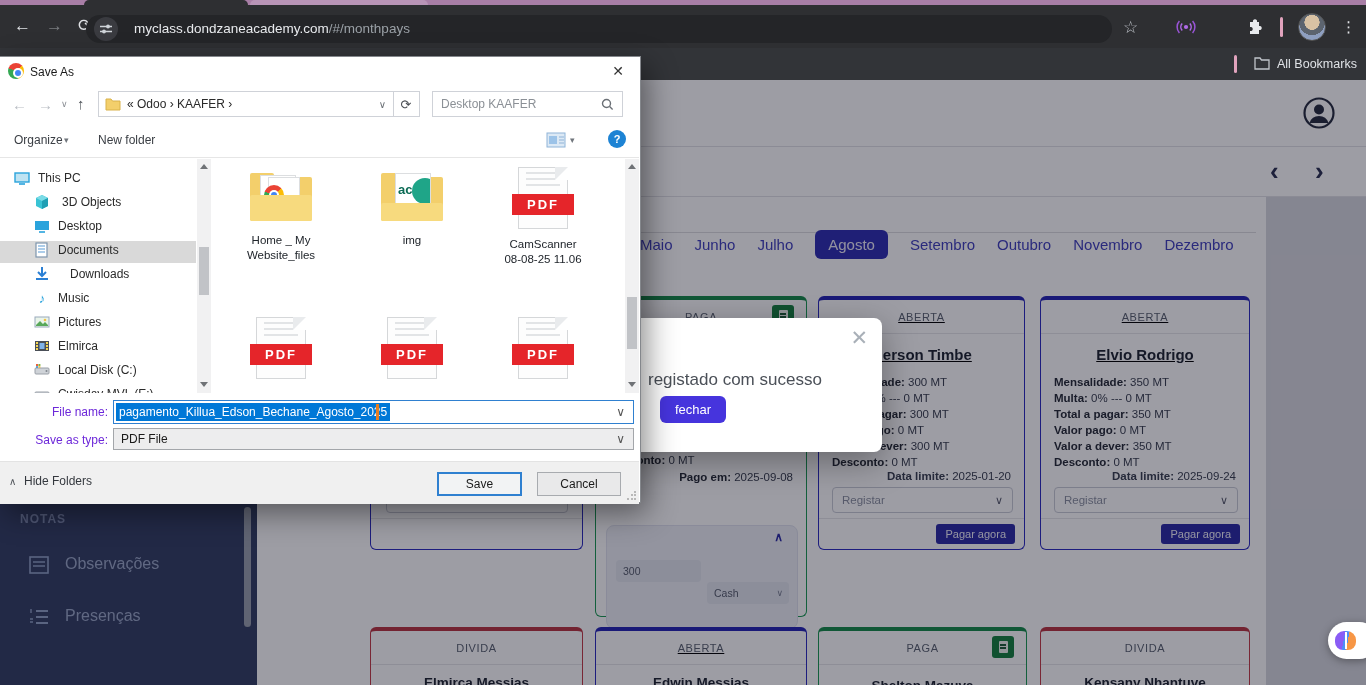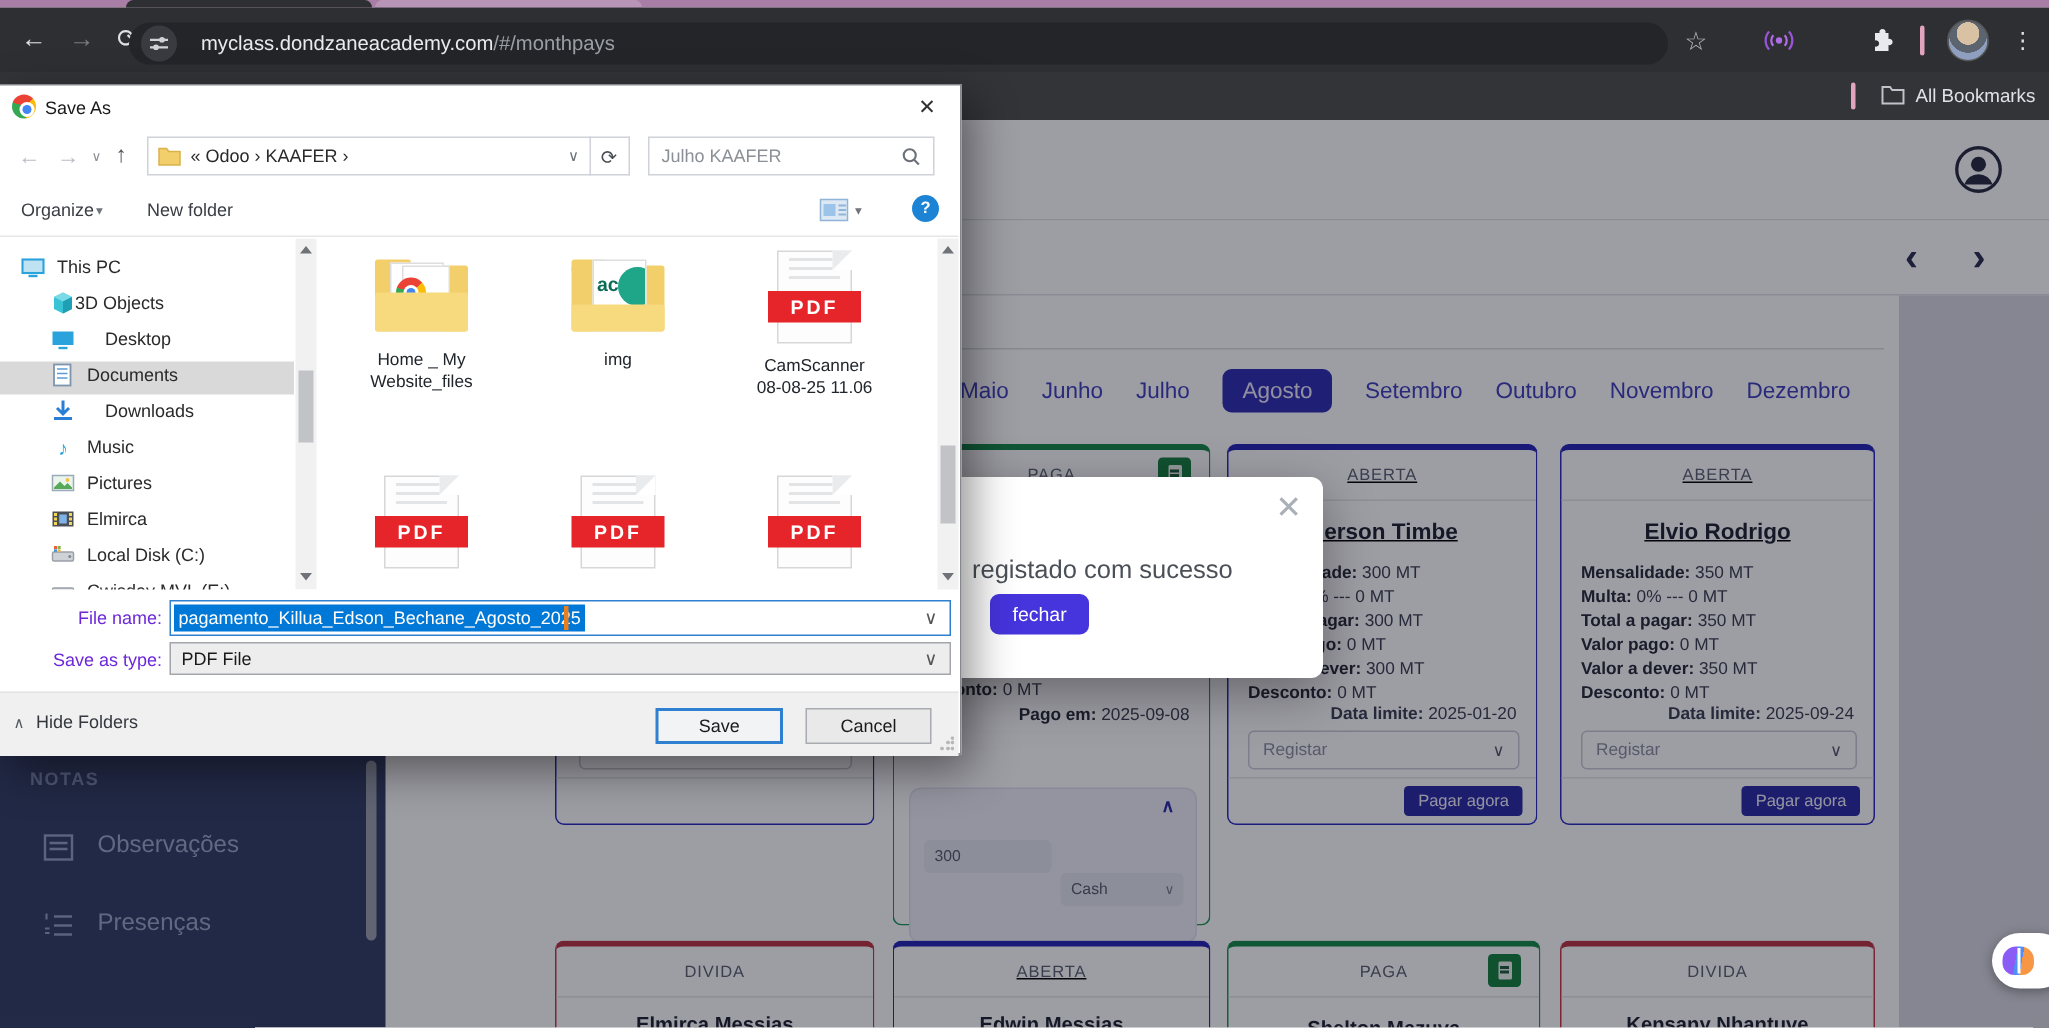--- a/index.html
+++ b/index.html
@@ -176,21 +176,21 @@
         <path d="M8 5h12M8 11h12M8 17h12" stroke="#8fa0c5" stroke-width="1.8"></path>
         <path d="M3 3v4M2 13h3M2 16h3" stroke="#8fa0c5" stroke-width="1.4"></path>
       </svg>
       <span class="abs sb-item" style="left:65px;top:10px">Presenças</span>
     </div>
 
     <div class="abs sb-thumb" style="top:310px;height:120px"></div>
   </div>
 
   <div class="abs divider" style="left:257px;top:152px;width:999px"></div>
-  <div class="abs months" style="left:640px;top:166px">
+  <div class="abs months" style="left:640px;top:150px">
     <span class="month">Maio</span>
     <span class="month">Junho</span>
     <span class="month">Julho</span>
     <span class="month active">Agosto</span>
     <span class="month">Setembro</span>
     <span class="month">Outubro</span>
     <span class="month">Novembro</span>
     <span class="month">Dezembro</span>
   </div>
 
@@ -377,21 +377,21 @@
   <span class="abs" style="left:77px;top:38px;color:#52565c;font-size:15px">↑</span>
   <div class="crumbbar">
     <svg width="16" height="13" viewBox="0 0 16 13" style="margin:0 6px 0 6px">
       <path d="M1 1h5l1.5 2H15v9H1z" fill="#f3cf6b" stroke="#d9b24a" stroke-width="1"></path>
     </svg>
     <span>«  Odoo  ›  KAAFER  ›</span>
     <span style="position:absolute;right:7px;color:#6b7076;font-size:10px">∨</span>
   </div>
   <div class="refreshbox">⟳</div>
   <div class="searchbox">
-    <span>Julho KAAFER</span>
+    <span>Desktop KAAFER</span>
     <svg width="13" height="13" viewBox="0 0 13 13" style="position:absolute;right:8px">
       <circle cx="5.5" cy="5.5" r="4" fill="none" stroke="#6b7076" stroke-width="1.4"></circle>
       <path d="M8.6 8.6l3 3" stroke="#6b7076" stroke-width="1.4"></path>
     </svg>
   </div>
 
   <span class="abs cmdtext" style="left:14px;top:76px">Organize</span>
   <span class="abs" style="left:64px;top:78px;color:#70757c;font-size:9px">▾</span>
   <span class="abs cmdtext" style="left:98px;top:76px">New folder</span>
   <svg class="abs" style="left:546px;top:75px" width="20" height="16" viewBox="0 0 20 16">
@@ -411,28 +411,28 @@
           <path d="M5 14h6" stroke="#2aa3dc" stroke-width="1.6"></path>
         </svg>
       <span style="margin-left:8px">This PC</span>
     </div>
     <div class="treeitem" style="left:34px;top:32px">
       <svg class="ticon" viewBox="0 0 16 16">
           <path d="M8 1l6 3v8l-6 3-6-3V4z" fill="#39c3d4"></path>
           <path d="M8 1l6 3-6 3-6-3z" fill="#7adbe6"></path>
           <path d="M8 7v8l6-3V4z" fill="#1f9fb4"></path>
         </svg>
-      <span style="margin-left:0">3D Objects</span>
+      <span style="margin-left:12px">3D Objects</span>
     </div>
     <div class="treeitem" style="left:34px;top:56px">
       <svg class="ticon" viewBox="0 0 16 16">
           <rect x="1" y="3" width="14" height="9" fill="#2aa3dc"></rect>
           <path d="M5 14h6" stroke="#2aa3dc" stroke-width="1.6"></path>
         </svg>
-      <span style="margin-left:20px">Desktop</span>
+      <span style="margin-left:8px">Desktop</span>
     </div>
     <div class="treeitem" style="left:34px;top:80px">
       <svg class="ticon" viewBox="0 0 16 16">
           <rect x="2" y="1" width="11" height="14" fill="#fff" stroke="#7d95ad" stroke-width="1.2"></rect>
           <path d="M4 4h7M4 7h7M4 10h7" stroke="#5b9bd5" stroke-width="1.1"></path>
         </svg>
       <span style="margin-left:8px">Documents</span>
     </div>
     <div class="treeitem" style="left:34px;top:104px">
       <svg class="ticon" viewBox="0 0 16 16">

